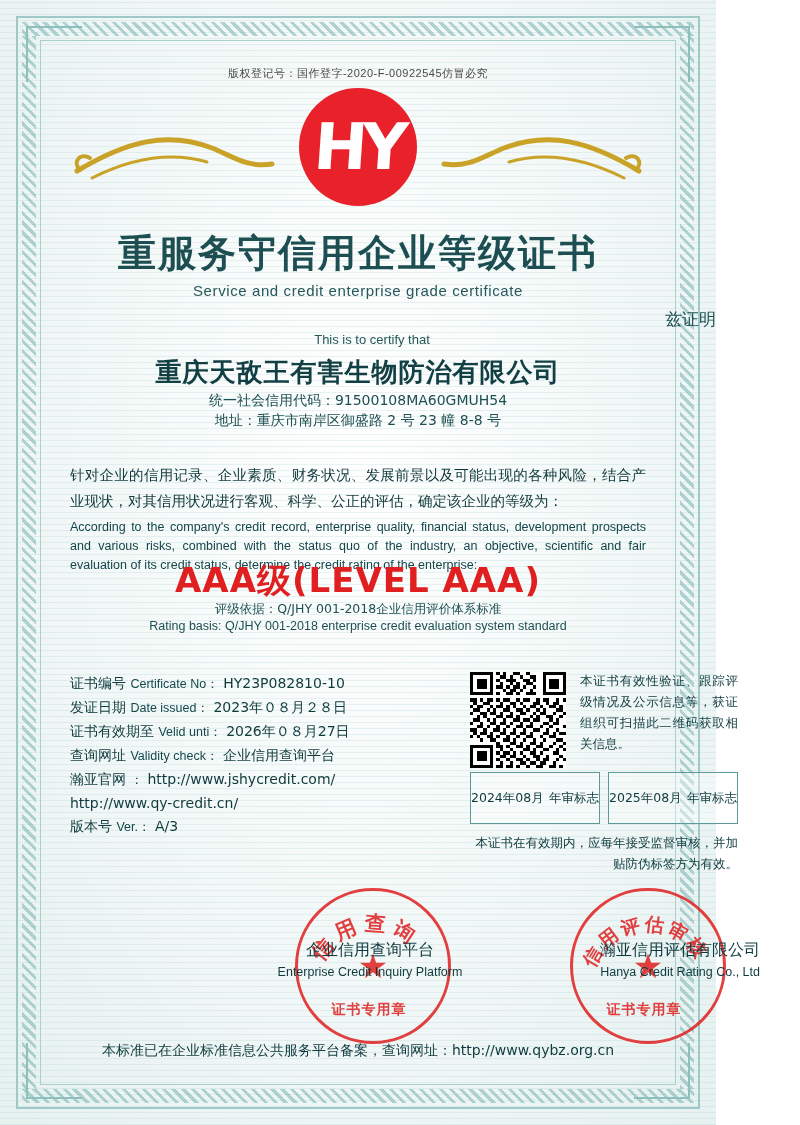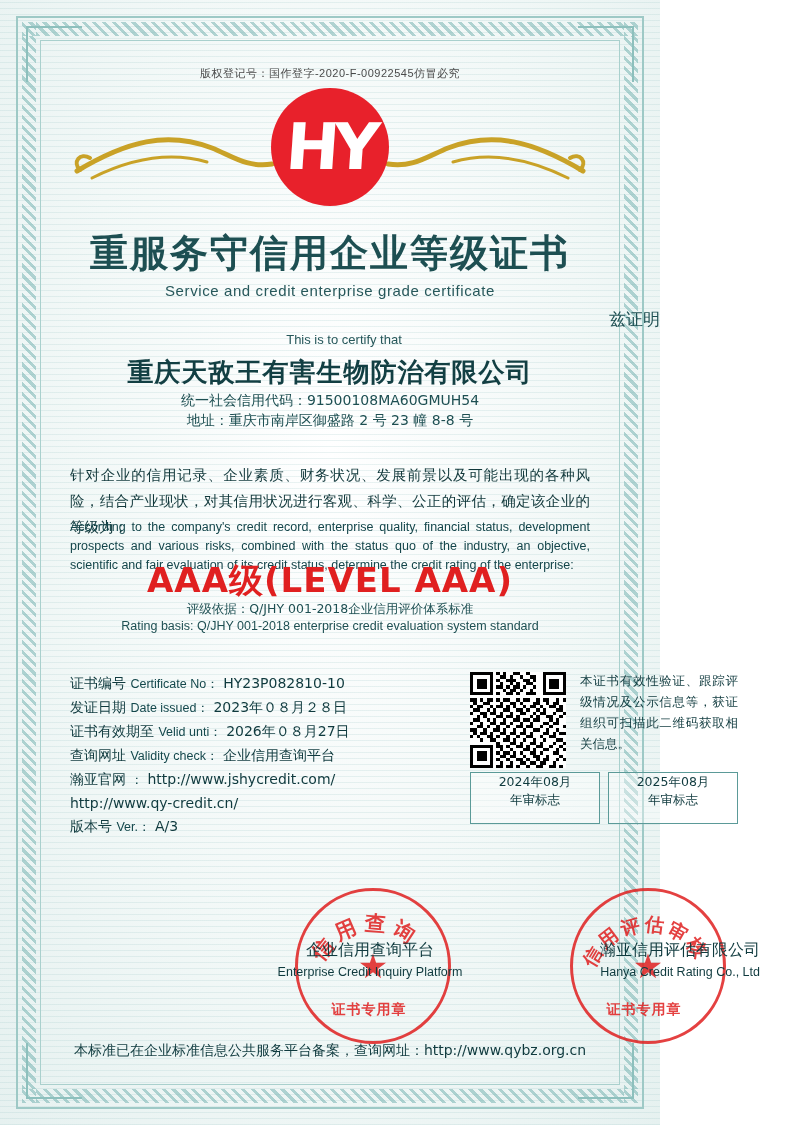--- a/index.html
+++ b/index.html
@@ -4,21 +4,21 @@
 <style>
   html,body{margin:0;padding:0;}
   body{
     width:800px;height:1125px;
     background:#ffffff;
     font-family:"Liberation Sans", sans-serif;
     overflow:hidden;
   }
   .cert{
     position:relative;
-    width:660px;height:1125px;
+    width:716px;height:1125px;
     box-sizing:border-box;
     background:
       repeating-linear-gradient(0deg, rgba(150,195,195,0.20) 0px, rgba(150,195,195,0.20) 1px, rgba(255,255,255,0) 1px, rgba(255,255,255,0) 6px),
       radial-gradient(ellipse at 50% 40%, #ffffff 0%, #f2f8f7 55%, #e6f1f0 100%);
   }
   
   .frame-outer{
     position:absolute;left:16px;top:16px;right:16px;bottom:16px;
     border:2px solid #9ec9c6;
   }
@@ -145,22 +145,22 @@
   .qr-note{
     position:absolute;top:670px;left:580px;width:158px;
     font-size:12.5px;line-height:21px;color:#0f3a3e;text-align:justify;
     font-family:"DejaVu Sans", sans-serif;
   }
   .annual{
     position:absolute;top:772px;left:470px;width:268px;height:52px;
     display:flex;gap:8px;
   }
   .annual-box{
-    flex:1;border:1px solid #5b9a98;display:flex;flex-direction:column;
-    align-items:center;justify-content:flex-start;font-size:12.5px;color:#0f3a3e;
+    flex:1;border:1px solid #5b9a98;display:flex;
+    align-items:center;justify-content:space-between;font-size:12.5px;color:#0f3a3e;
     line-height:18px;font-family:"DejaVu Sans", sans-serif;background:rgba(255,255,255,0.35);
   }
   .annual-note{
     position:absolute;top:832px;left:470px;width:268px;
     font-size:12.5px;line-height:21px;color:#0f3a3e;text-align:right;
     font-family:"DejaVu Sans", sans-serif;
   }
 
   
   .stamp{
@@ -521,20 +521,21 @@
     <div class="annual-box">
       <span>2024年08月</span>
       <span>年审标志</span>
     </div>
     <div class="annual-box">
       <span>2025年08月</span>
       <span>年审标志</span>
     </div>
   </div>
 
+  <div class="annual-note">本证书在有效期内，应每年接受监督审核，并加贴防伪标签方为有效。</div>
 
   <div class="stamp left">
     <div class="arc">
       <svg viewBox="0 0 150 150">
         <defs>
             <path id="arcL" d="M 22 80 A 55 55 0 0 1 128 80"></path>
           </defs>
         <text font-size="21" font-weight="bold" fill="#e02020" font-family="DejaVu Sans, sans-serif" letter-spacing="6">
           <textPath href="#arcL" startOffset="6%">信用查询</textPath>
         </text>

